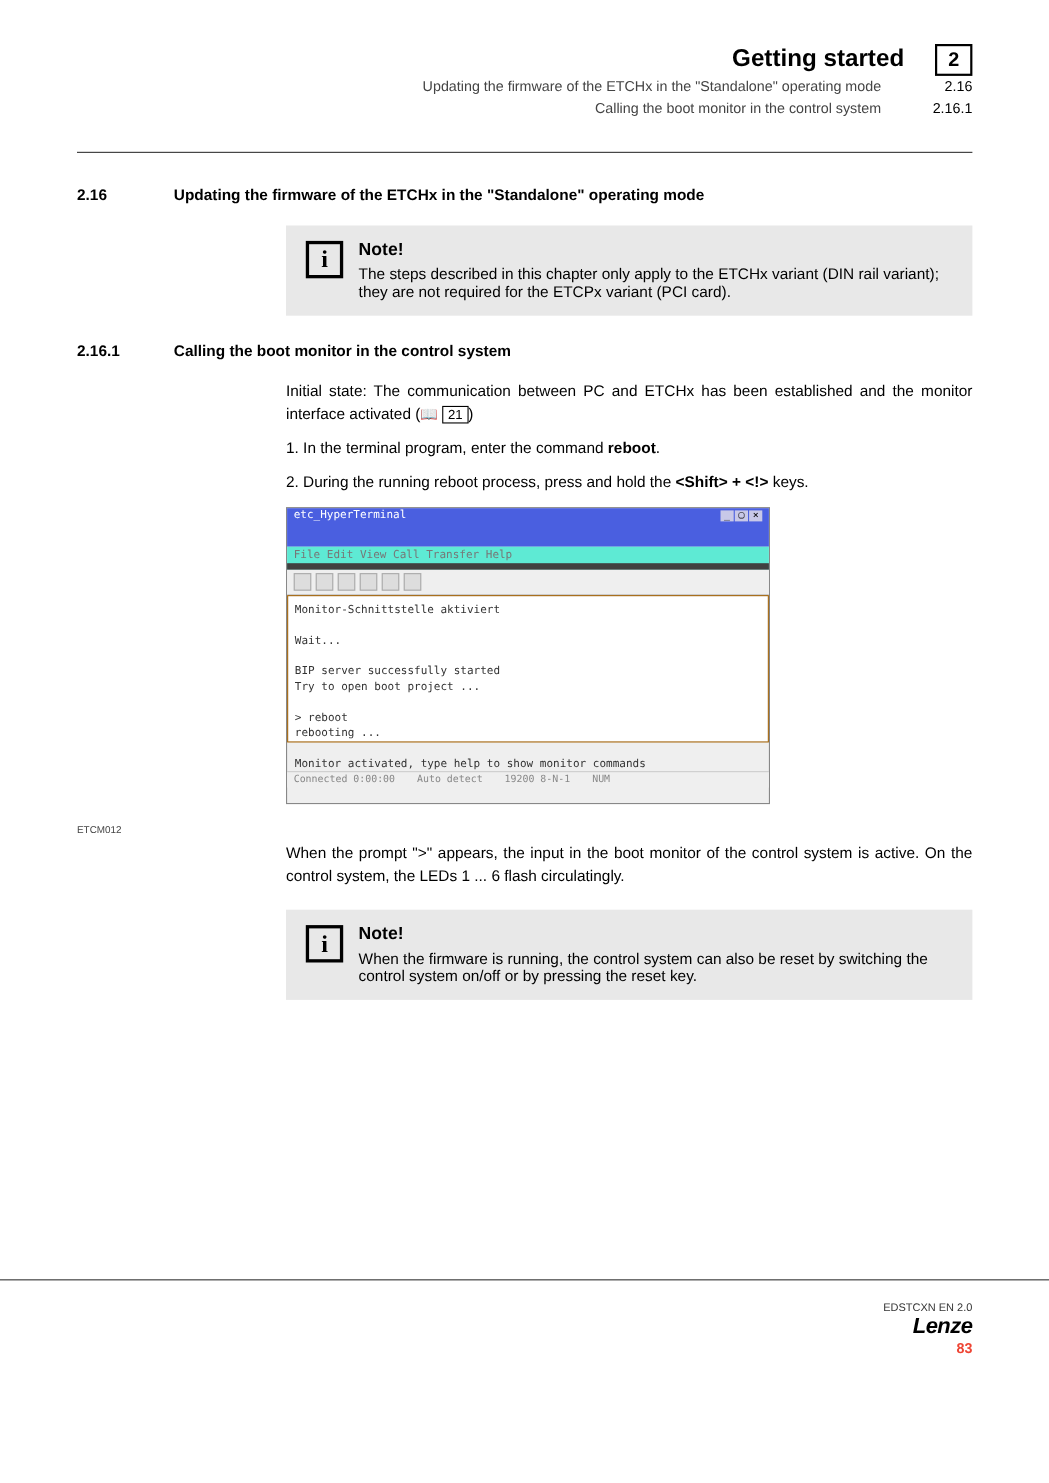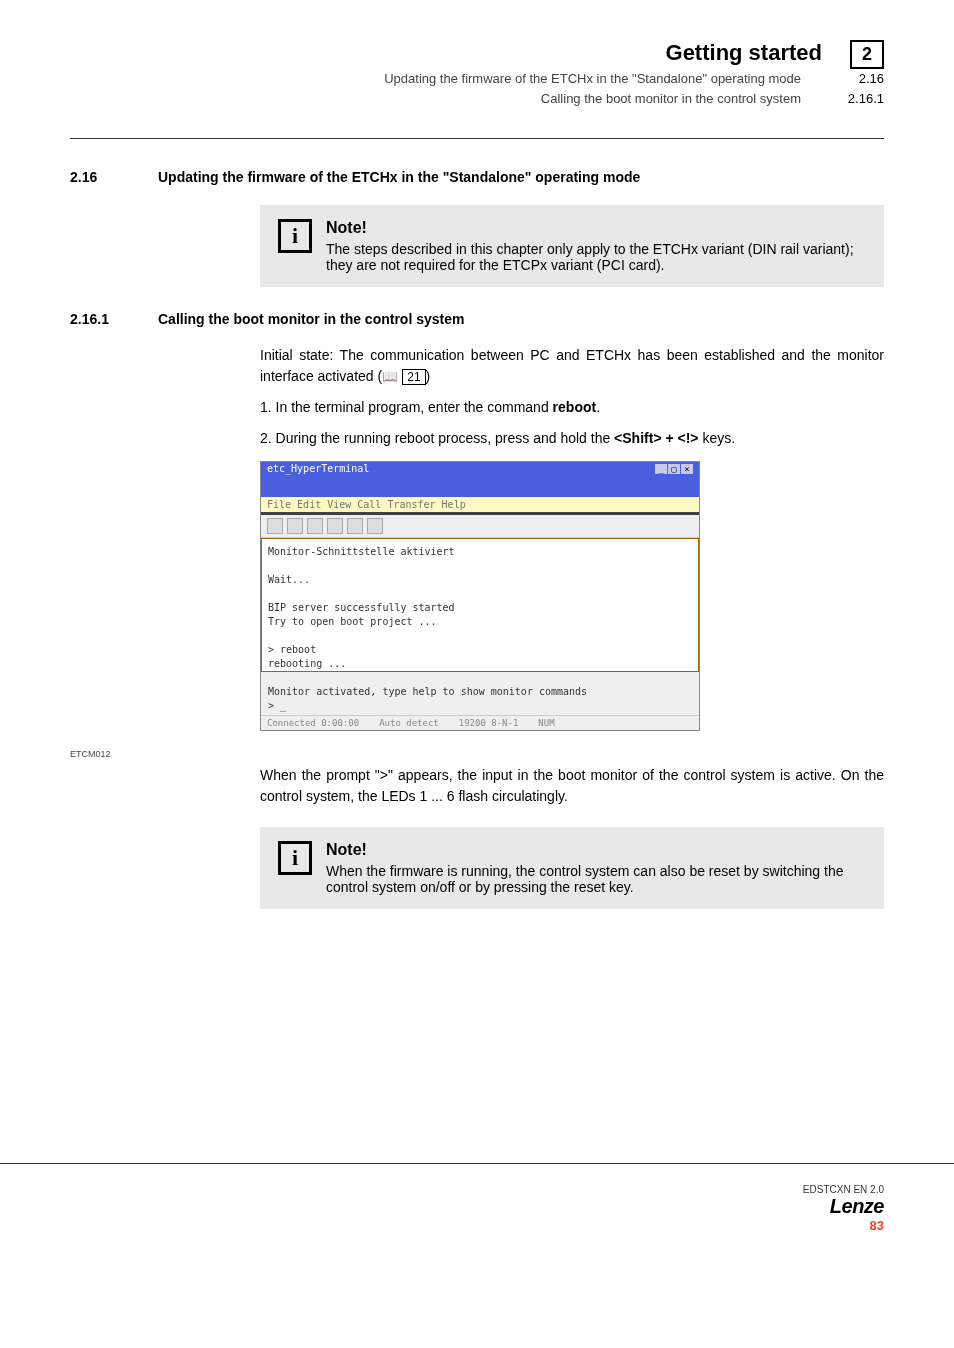--- a/index.html
+++ b/index.html
@@ -124,25 +124,25 @@
   .tb-btns span {
     display: inline-block;
     width: 12px;
     text-align: center;
     background: #c8c8e8;
     color: #000;
     margin-left: 1px;
     font-size: 9px;
   }
   .menubar {
-    background: #fef9c3;
+    background: #5eead4;
     color: #777;
     padding: 2px 6px;
     font-size: 10px;
-    border-bottom: 3px solid #404040;
+    border-bottom: 6px solid #404040;
   }
   .toolbar {
     background: #efefef;
     padding: 3px 6px;
     border-bottom: 1px solid #ccc;
     display: flex;
     gap: 4px;
   }
   .tbtn {
     width: 16px; height: 16px;
@@ -157,21 +157,21 @@
     border: 1px solid #a16207;
     padding: 6px;
     white-space: pre-wrap;
     color: #333;
     font-size: 10px;
     font-family: monospace;
     line-height: 1.4;
   }
   .statusbar {
     position: absolute;
-    bottom: 0; left: 0; right: 0;
+    bottom: 14px; left: 0; right: 0;
     background: #efefef;
     border-top: 1px solid #ccc;
     font-size: 9px;
     color: #888;
     padding: 2px 6px;
     display: flex;
     gap: 20px;
   }
   .fig-caption {
     font-size: 9px;

